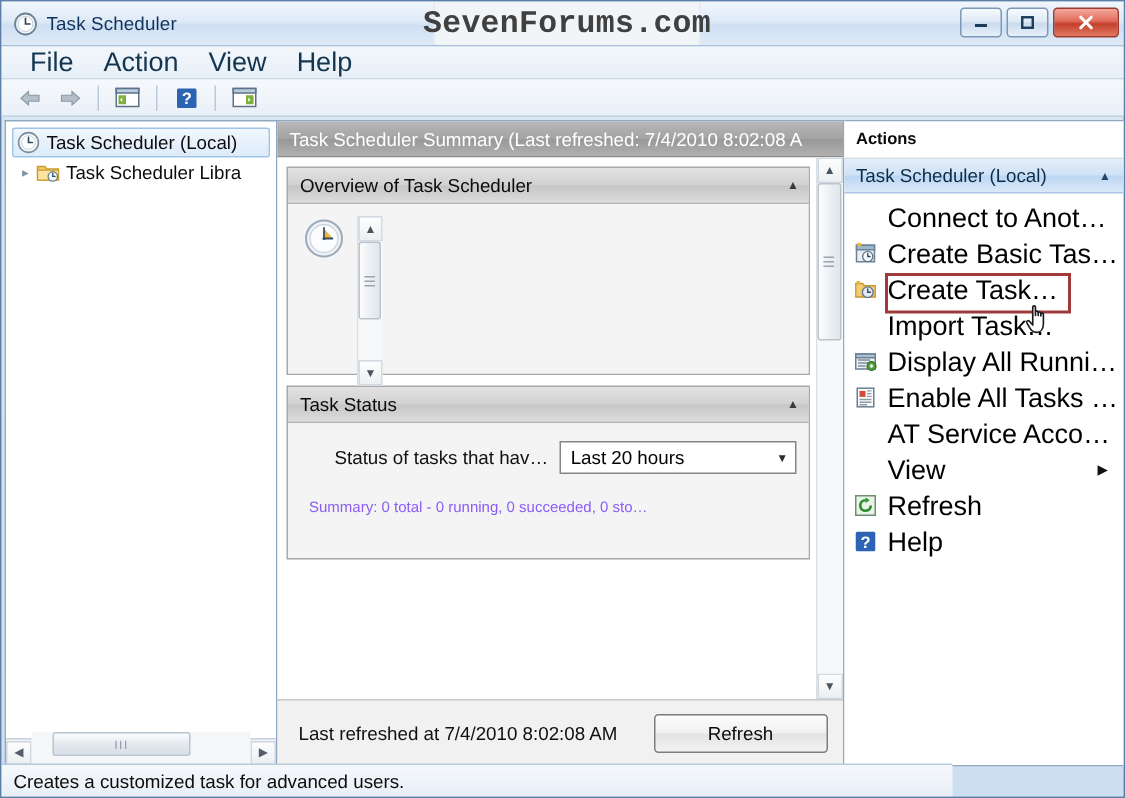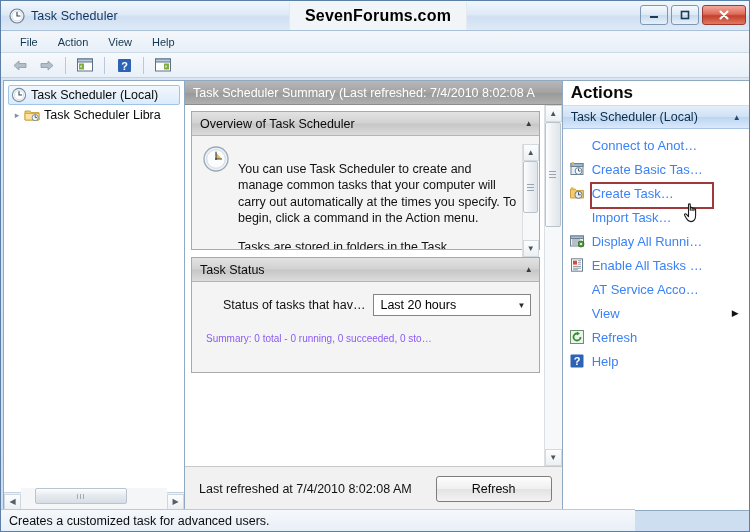--- a/index.html
+++ b/index.html
@@ -25,22 +25,22 @@
     display: flex; align-items: center; padding-left: 8px;
     border-bottom: 1px solid #a8c0d8;
   }
   #titlebar .ticon { width: 16px; height: 16px; margin-right: 6px; flex: none; }
   #titlebar .ttext {
     font-size: 12.5px; color: #10335c; letter-spacing: .1px; white-space: nowrap;
   }
   #watermark {
     position: absolute; left: 288px; top: 1px; width: 178px; height: 28px;
     background: #f2f5f8; display: flex; align-items: center; justify-content: center;
-    font-size: 16px; font-weight: bold; color: #000000; letter-spacing: .2px;
-    border-left: 1px solid #e3e9ef; border-right: 1px solid #e3e9ef;
+    font-size: 21px; font-weight: bold; color: #404040; letter-spacing: .2px;
+    border-left: 1px solid #e3e9ef; border-right: 1px solid #e3e9ef; font-family: Liberation Mono, monospace;
   }
   #wincontrols { position: absolute; right: 5px; top: 4px; display: flex; gap: 3px; }
   .wbtn {
     width: 28px; height: 20px; border: 1px solid #7c98b6; border-radius: 3px;
     background: linear-gradient(180deg,#f6fafd 0%,#dde9f5 48%,#c9daed 52%,#e6f0fa 100%);
     display: flex; align-items: center; justify-content: center;
     color: #22415f; font-size: 11px;
   }
   .wbtn.close {
     width: 44px;
@@ -51,21 +51,21 @@
   .wbtn svg { display: block; }
 
   
   #menubar {
     position: absolute; left: 0; top: 30px; width: 750px; height: 22px;
     background: linear-gradient(180deg,#f3f7fb 0%,#e7eff8 100%);
     display: flex; align-items: center; padding-left: 10px; gap: 2px;
     border-bottom: 1px solid #ccd9e6;
   }
   .menuitem {
-    padding: 2px 9px; font-size: 11px; color: #14354f; white-space: nowrap;
+    padding: 2px 9px; font-size: 18px; color: #14354f; white-space: nowrap;
   }
 
   
   #toolbar {
     position: absolute; left: 0; top: 52px; width: 750px; height: 25px;
     background: linear-gradient(180deg,#f6f9fc 0%,#e9f0f8 100%);
     display: flex; align-items: center; padding-left: 8px; gap: 4px;
     border-bottom: 1px solid #c4d3e2;
   }
   .tbsep { width: 1px; height: 17px; background: #b9c9d9; margin: 0 4px; }
@@ -190,38 +190,38 @@
   }
 
   
   #actionspane {
     width: 187px; flex: none; background: #ffffff;
     border: 1px solid #8fa9c2; border-left: none;
     display: flex; flex-direction: column; position: relative;
   }
   #actions-title {
     height: 25px; flex: none; display: flex; align-items: center; padding-left: 8px;
-    font-size: 17px; font-weight: bold; color: #0a0a0a;
+    font-size: 11px; font-weight: bold; color: #0a0a0a;
     background: #ffffff; border-bottom: 1px solid #d3dde6;
   }
   #actions-group-head {
     height: 23px; flex: none; display: flex; align-items: center;
     justify-content: space-between; padding: 0 8px 0 8px;
     background: linear-gradient(180deg,#e4eefa 0%,#cfe2f6 48%,#bcd6f1 52%,#d9e9fa 100%);
     border-bottom: 1px solid #a9c5e4;
     font-size: 12.5px; color: #0c2c4c;
   }
   #actions-group-head .caret { font-size: 8px; color: #22486d; }
   #actions-list { flex: 1; padding-top: 4px; }
   .aitem {
     height: 24px; display: flex; align-items: center; padding-left: 6px; position: relative;
   }
   .aitem .aico { width: 16px; height: 16px; flex: none; margin-right: 7px; }
   .aitem .aico.blank { background: none; }
-  .aitem .alabel { font-size: 13px; color: #3b82f6; white-space: nowrap; }
+  .aitem .alabel { font-size: 18px; color: #000000; white-space: nowrap; }
   .aitem .submenu { position: absolute; right: 10px; font-size: 9px; color: #121212; }
   .aitem.highlight::after {
     content: ""; position: absolute; left: 27px; top: 1px;
     width: 120px; height: 23px; border: 2px solid #a03a3a; pointer-events: none;
   }
 
   
   #midvsb { width: 18px; flex: none; background: #f6f7f8; display: flex; flex-direction: column; }
 
   
@@ -372,24 +372,20 @@
               <div id="overview-body">
                 <span id="overview-icon">
                   <svg width="28" height="28" viewBox="0 0 28 28">
                     <circle cx="14" cy="14" r="12" fill="#eef2f6" stroke="#9aa9b7" stroke-width="1.3"></circle>
                     <circle cx="14" cy="14" r="9.3" fill="#fbfcfd" stroke="#c7d1da" stroke-width="0.8"></circle>
                     <path d="M14 14 L14 7.5 L20 14 Z" fill="#e8b93c"></path>
                     <path d="M14 7 V14 H19.6" stroke="#3b4e61" stroke-width="1.2" fill="none" stroke-linecap="round"></path>
                     <circle cx="14" cy="14" r="1" fill="#3b4e61"></circle>
                   </svg>
                 </span>
-                <div id="overview-text">
-                  <span>You can use Task Scheduler to create and manage common tasks that your computer will carry out automatically at the times you specify. To begin, click a command in the Action menu.</span>
-                  <span class="para2">Tasks are stored in folders in the Task</span>
-                </div>
 
                 <div class="vsb" style="height:113px;">
                   <div class="vsb-arrow">▲</div>
                   <div class="vsb-track">
                     <div class="vsb-thumb" style="top:0;height:52px;">
                       <span class="grip">
                           <i></i>
                           <i></i>
                           <i></i>
                         </span>

